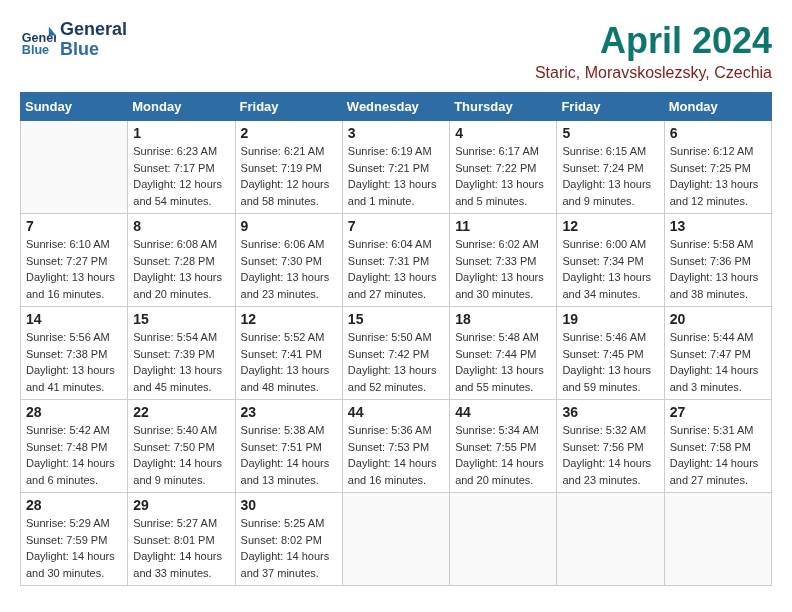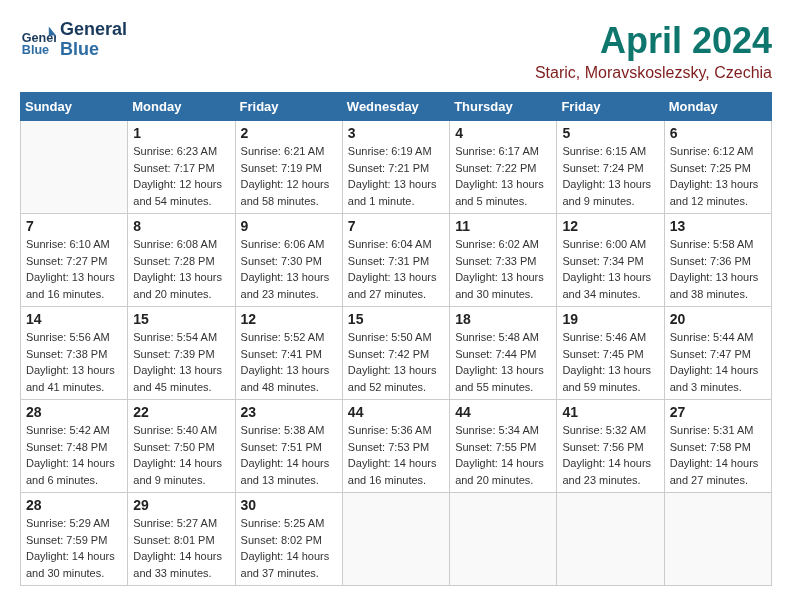--- a/index.html
+++ b/index.html
@@ -219,21 +219,21 @@
         </td>
         <td>
           <span class="day-number">44</span>
           <div class="day-info">Sunrise: 5:36 AM<br>Sunset: 7:53 PM<br>Daylight: 14 hours<br>and 16 minutes.</div>
         </td>
         <td>
           <span class="day-number">44</span>
           <div class="day-info">Sunrise: 5:34 AM<br>Sunset: 7:55 PM<br>Daylight: 14 hours<br>and 20 minutes.</div>
         </td>
         <td>
-          <span class="day-number">41</span>
+          <span class="day-number">36</span>
           <div class="day-info">Sunrise: 5:32 AM<br>Sunset: 7:56 PM<br>Daylight: 14 hours<br>and 23 minutes.</div>
         </td>
         <td>
           <span class="day-number">27</span>
           <div class="day-info">Sunrise: 5:31 AM<br>Sunset: 7:58 PM<br>Daylight: 14 hours<br>and 27 minutes.</div>
         </td>
       </tr>
       <tr class="week-row">
         <td>
           <span class="day-number">28</span>

